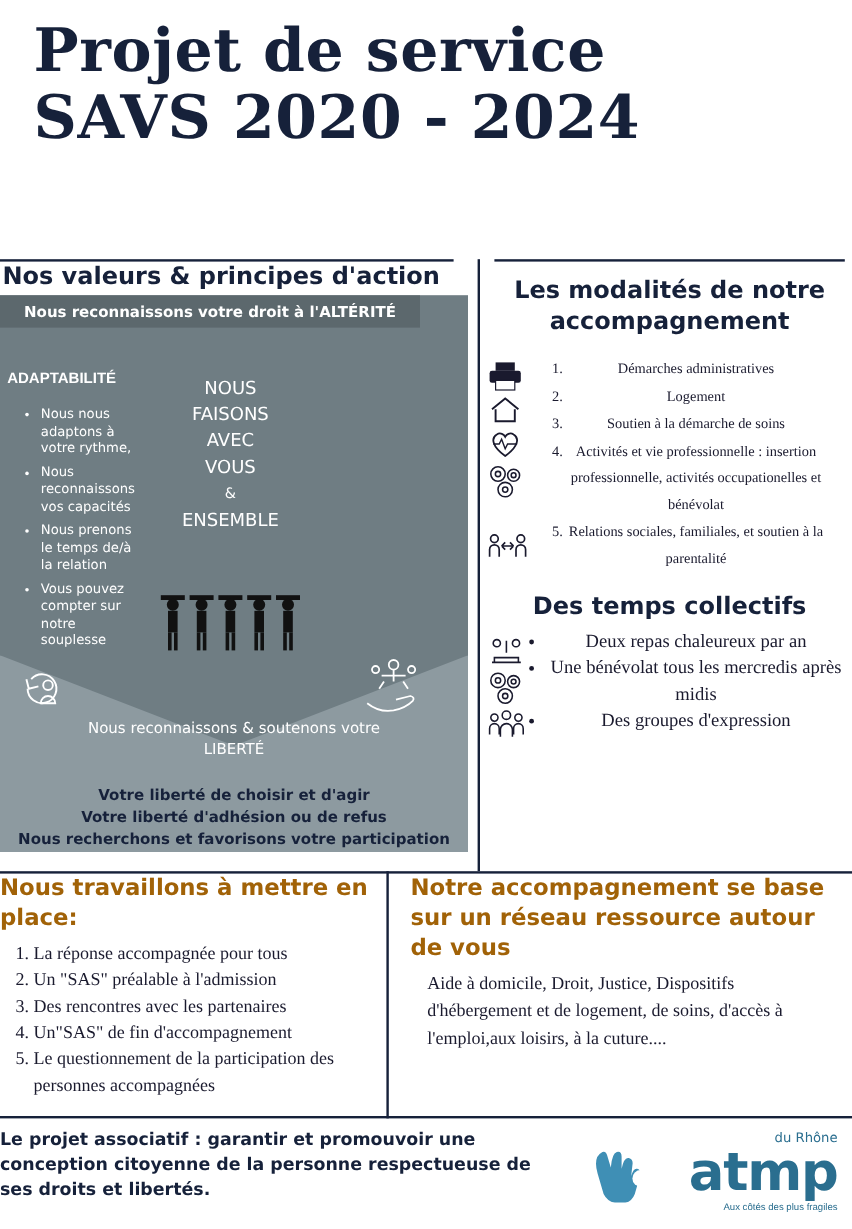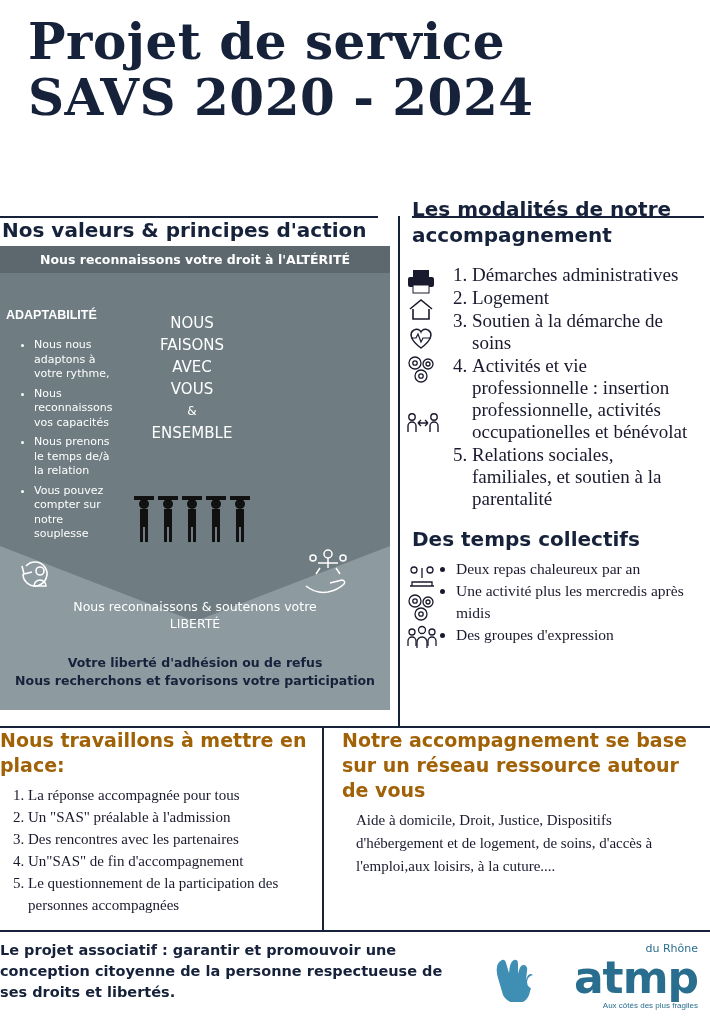--- a/index.html
+++ b/index.html
@@ -51,21 +51,21 @@
   }
   .gray-panel {
     position: relative;
     width: 390px;
     height: 464px;
     background: #6f7d83;
     color: #ffffff;
     overflow: hidden;
   }
   .panel-banner {
-    position: absolute; left: 0; top: 0; width: 390px;
+    position: absolute; left: 0; top: 0; width: 350px;
     background: #5c686d;
     color: #ffffff;
     font-family: "DejaVu Sans", sans-serif;
     font-weight: bold;
     font-size: 12.5px;
     text-align: center;
     padding: 6px 4px;
   }
   .chev {
     position: absolute;
@@ -116,34 +116,34 @@
     font-family: "DejaVu Sans", sans-serif;
     font-weight: bold;
     font-size: 12.5px; line-height: 18px;
     color: #16213a;
   }
   .icon-left { position: absolute; left: 16px; top: 308px; }
   .icon-right { position: absolute; left: 300px; top: 300px; }
 
   
   .right-col {
-    position: absolute; left: 412px; top: 196px; width: 292px;
+    position: absolute; left: 412px; top: 228px; width: 292px; text-align: center;
   }
   .r-head {
     font-family: "DejaVu Sans", sans-serif;
     font-weight: bold;
     color: #16213a;
     font-size: 20px;
     line-height: 26px;
     margin-bottom: 6px;
   }
   .r-list {
     margin: 16px; padding-left: 26px;
     font-family: "Liberation Serif", serif;
-    font-size: 19px; line-height: 22px;
+    font-size: 12px; line-height: 22px;
   }
   .r-list li { margin-bottom: 1px; }
   .r-bullets { margin: 0; padding-left: 26px; font-size: 15.5px; line-height: 22px; }
 
   
   .bl-left { position: absolute; left: 0px; top: 728px; width: 320px; padding-right: 8px; }
   .bl-right { position: absolute; left: 330px; top: 728px; width: 380px; padding-left: 12px; }
   .bl-head {
     font-family: "DejaVu Sans", sans-serif;
     font-weight: bold; color: #a16207;
@@ -295,20 +295,21 @@
             <circle cx="43" cy="12" r="3"></circle>
           <path d="M6 40 q10 8 22 6 q10 -2 16 -8 q2 -3 -2 -4 l-12 3" stroke-linejoin="round"></path>
         </svg>
       </div>
 
       <div class="panel-mid-text">
         <span>Nous reconnaissons &amp; soutenons votre LIBERTÉ</span>
       </div>
 
       <div class="panel-bottom-text">
+        <div>Votre liberté de choisir et d'agir</div>
         <div>Votre liberté d'adhésion ou de refus</div>
         <div>Nous recherchons et favorisons votre participation</div>
       </div>
     </div>
   </div>
 
   <div class="right-col">
     <div class="r-head">Les modalités de notre accompagnement</div>
 
     <div style="position:relative;">
@@ -392,21 +393,21 @@
               <circle cx="26" cy="8" r="3"></circle>
             <path d="M2 22 v-5 a4 4 0 0 1 8 0 v5"></path>
             <path d="M11 24 v-6 a5 5 0 0 1 10 0 v6"></path>
             <path d="M22 22 v-5 a4 4 0 0 1 8 0 v5"></path>
           </svg>
         </div>
       </div>
 
       <ul class="r-bullets" style="padding-left:44px;">
         <li>Deux repas chaleureux par an</li>
-        <li>Une activité plus les mercredis après midis</li>
+        <li>Une bénévolat tous les mercredis après midis</li>
         <li>Des groupes d'expression</li>
       </ul>
     </div>
   </div>
 
   <div class="bl-left">
     <div class="bl-head">Nous travaillons à mettre en place:</div>
     <ol class="bl-list">
       <li>La réponse accompagnée pour tous</li>
       <li>Un "SAS" préalable à l'admission</li>

